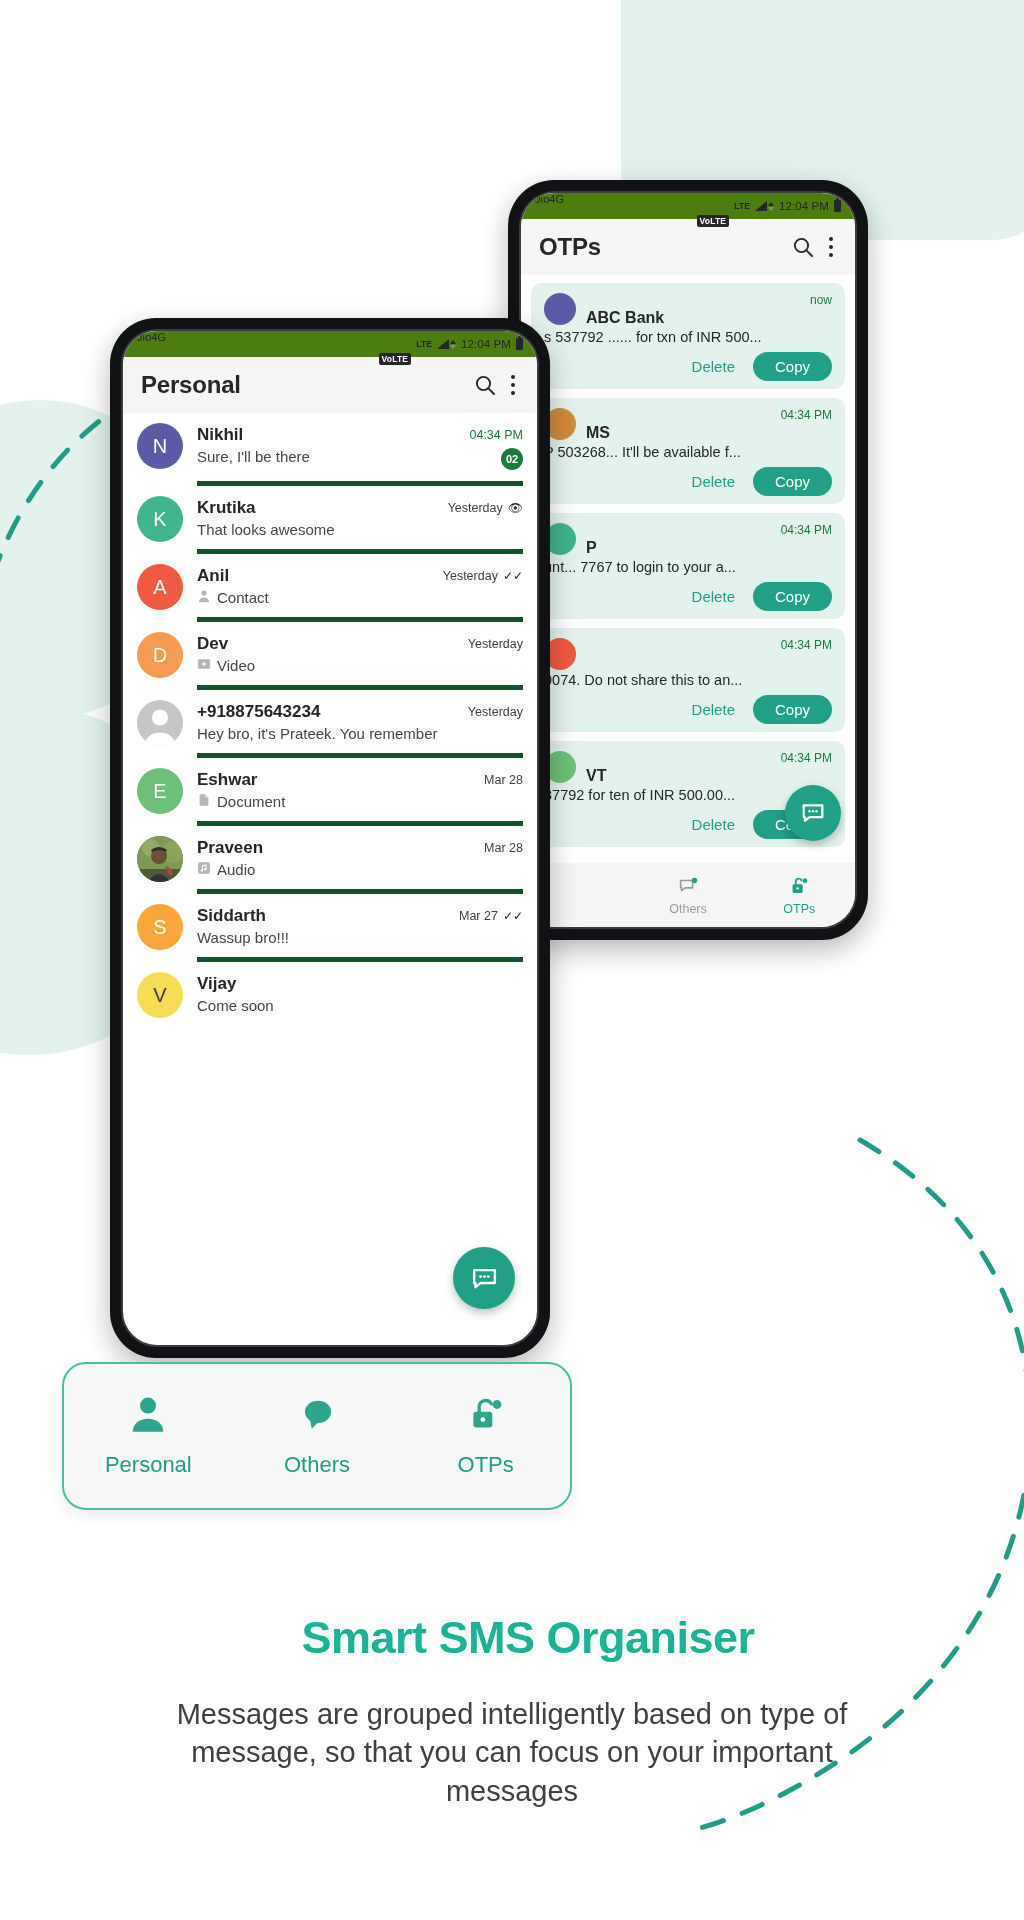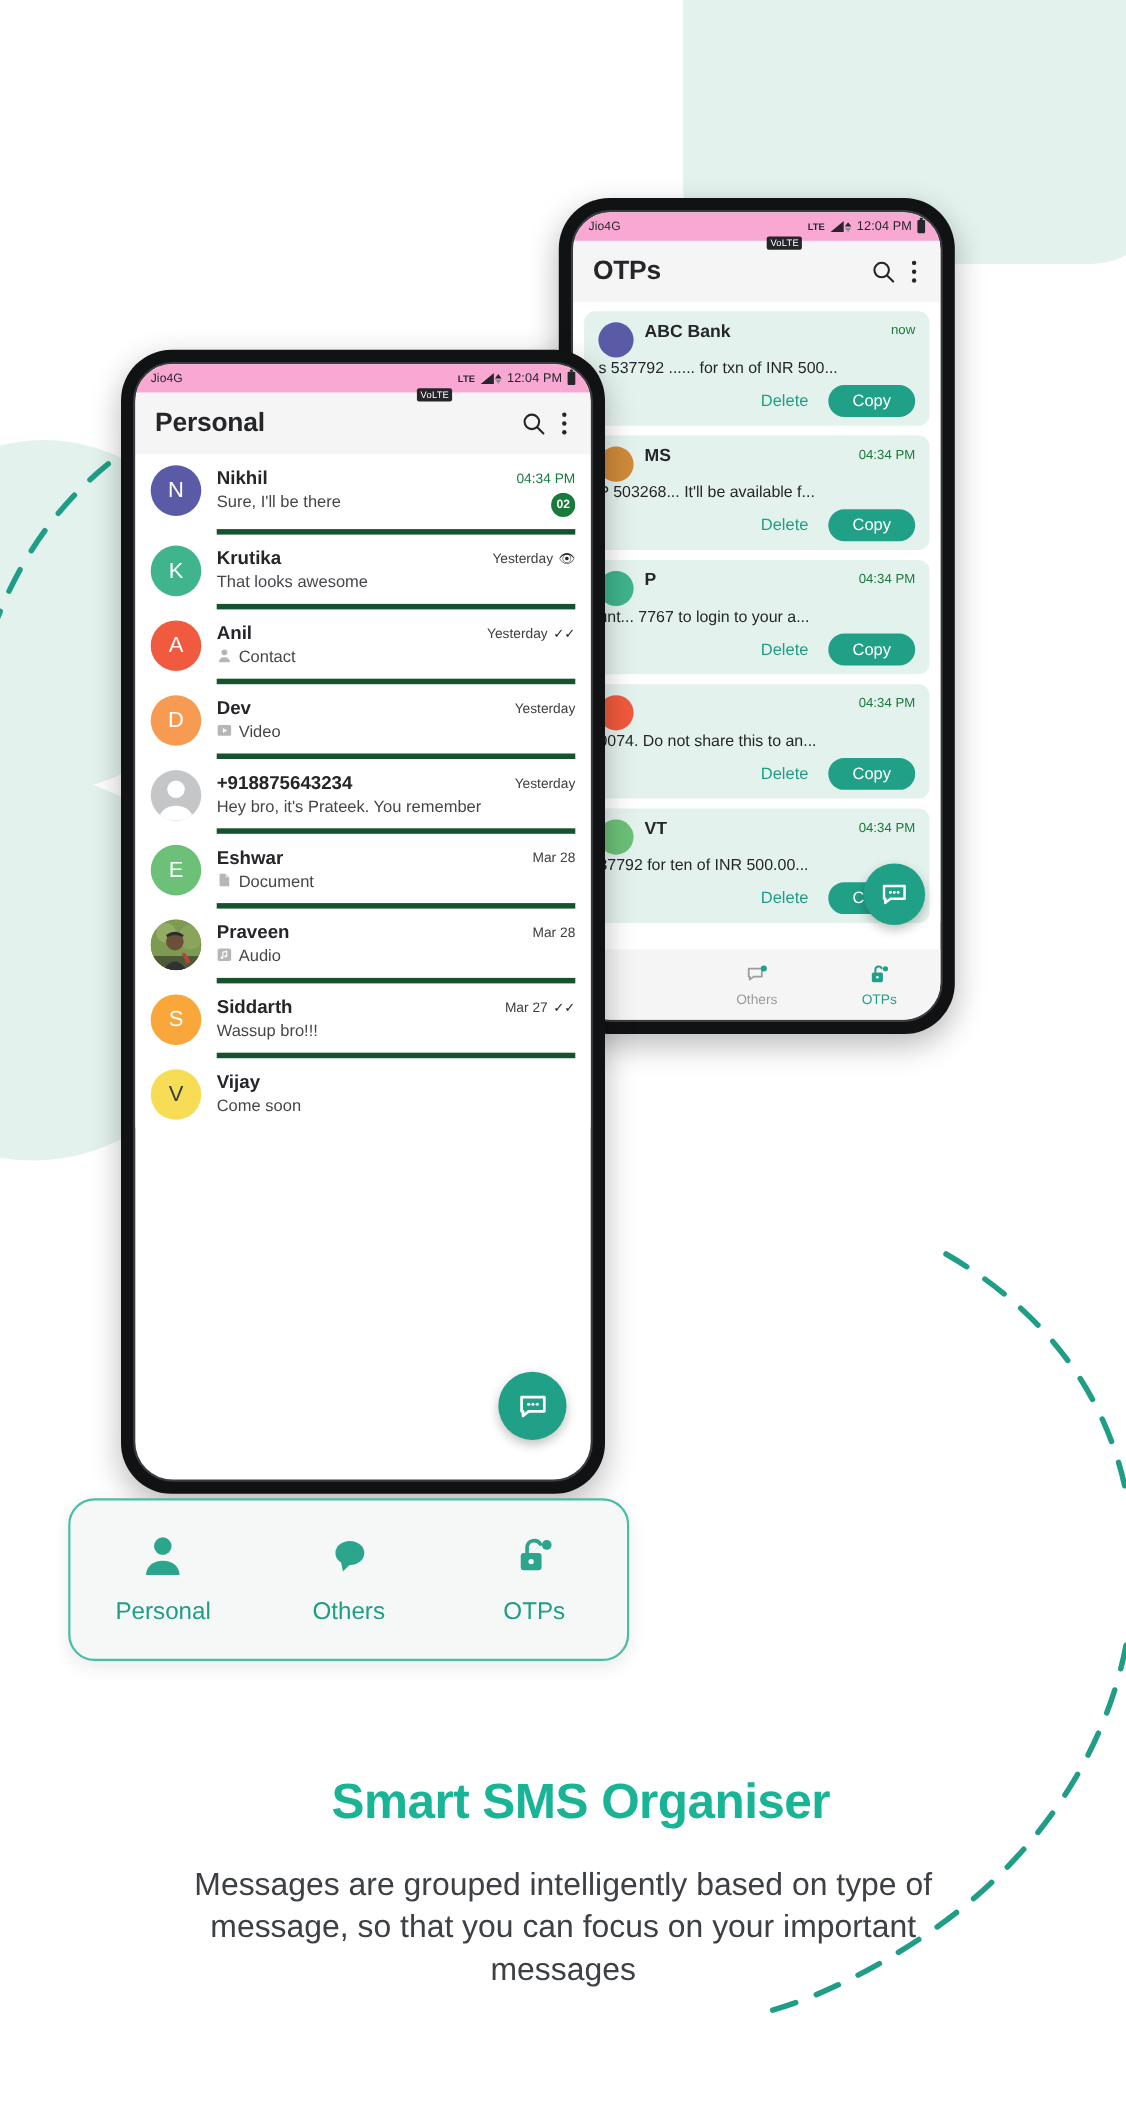--- a/index.html
+++ b/index.html
@@ -30,28 +30,28 @@
     border:2px solid #3a3c40;
   }
 
   
   #phone-otps { left:508px; top:180px; width:360px; height:760px; z-index:1; }
   
   #phone-personal { left:110px; top:318px; width:440px; height:1040px; z-index:3; }
 
   
   .statusbar {
-    height:26px; display:flex; align-items:center;
-    padding:0 14px; background:#f9a8d4;
+    height:26px; display:flex; 
+    padding:0 14px; background:#4d7c0f;
     font-size:11px; color:#25262a; letter-spacing:.1px;
   }
   .sb-left { flex:1; }
   .sb-right { display:flex; align-items:center; gap:5px; }
   .volte {
-    background:#25262a; color:#fff; font-size:8.5px; font-weight:normal;
+    background:#25262a; color:#fff; font-size:8.5px; font-weight:bold;
     padding:1px 3px; border-radius:2px; letter-spacing:.2px;margin-top:30px;
   }
   .lte { font-size:8.5px; font-weight:bold; }
   .sig { display:flex; align-items:center; gap:1px; }
   .sig-tri {
     width:0;height:0;border-style:solid;
     border-width:0 0 10px 12px;border-color:transparent transparent #25262a transparent;
   }
   .sig-ar { display:flex; flex-direction:column; gap:1px; }
   .ar-u,.ar-d { width:0;height:0;border-style:solid; }
@@ -103,21 +103,21 @@
   }
 
   
   .otp-list { padding:8px 10px 0; background:#fff; }
   .otp-card {
     background:#e4f2ed; border-radius:10px; padding:10px 13px 8px;
     margin-bottom:9px; position:relative;
   }
   .otp-top { display:flex; align-items:flex-start; gap:10px; }
   .otp-ava { width:32px;height:32px;border-radius:50%;flex:0 0 32px; }
-  .otp-name { font-size:16px;font-weight:bold;color:#25262a; flex:1; }
+  .otp-name { font-size:16px;font-weight:bold;color:#25262a; flex:1;margin-top:16px; }
   .otp-time { font-size:12px;color:#1a7a3c;font-weight:500;white-space:nowrap; }
   .otp-msg { font-size:14.5px;color:#25262a; margin-top:2px; white-space:nowrap; overflow:hidden; }
   .otp-actions { display:flex;align-items:center;justify-content:flex-end;gap:12px;margin-top:7px; }
   .btn-delete { font-size:15px;color:#1f9d86; padding:4px 6px; }
   .btn-copy {
     background:#21a088;color:#fff;font-size:15px;border-radius:16px;
     padding:6px 22px;
   }
 
   

